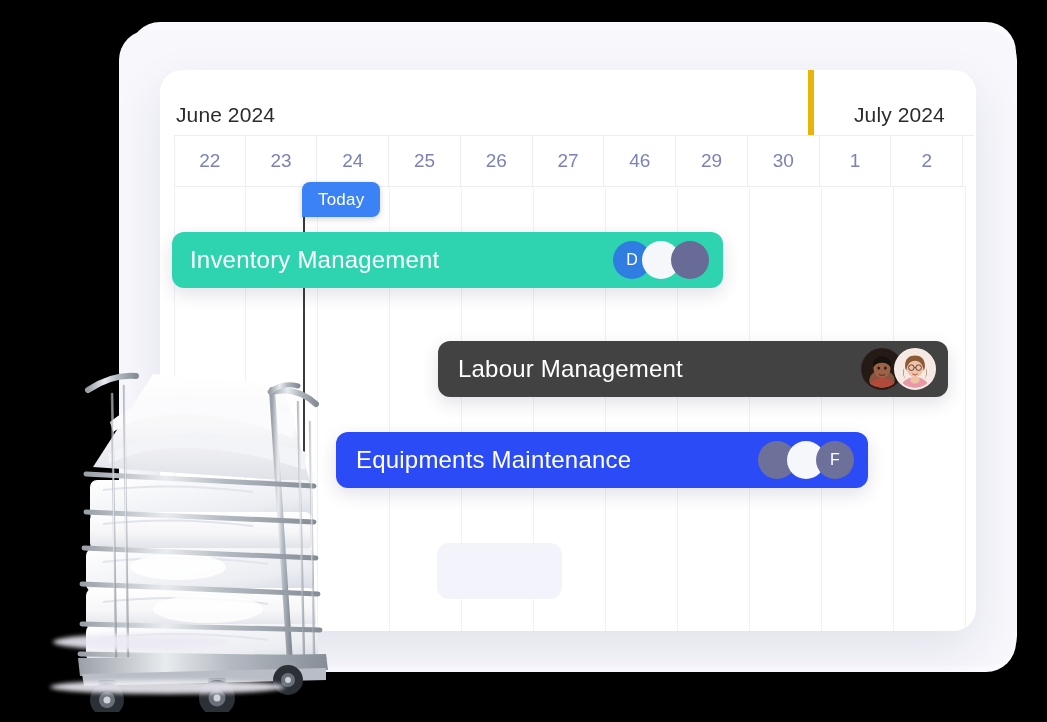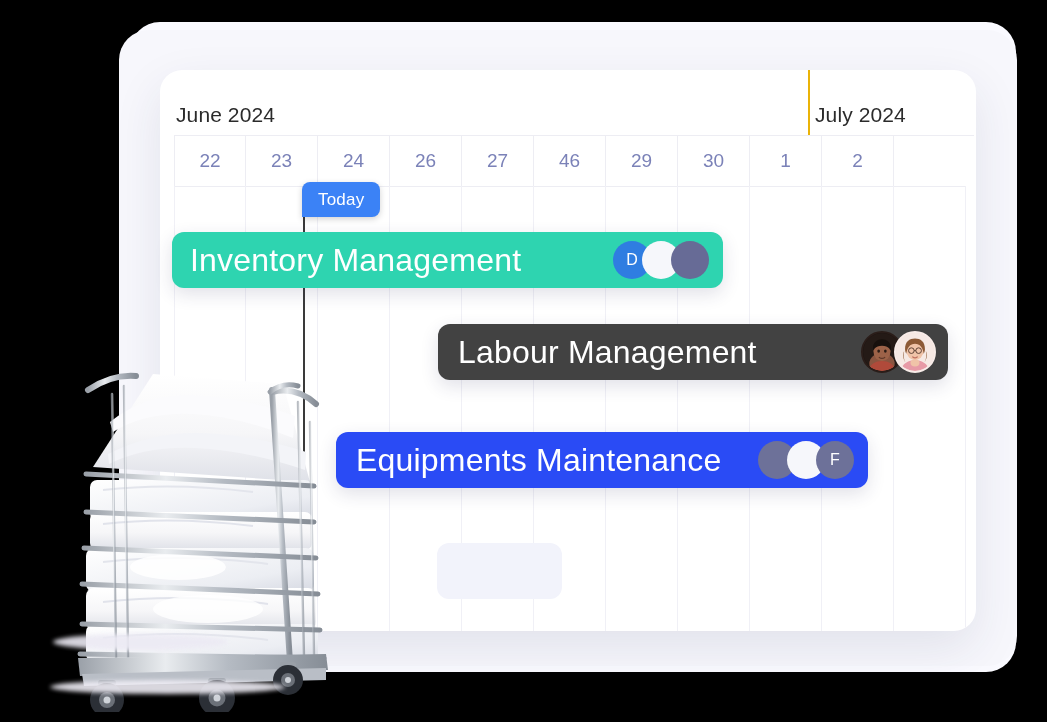--- a/index.html
+++ b/index.html
@@ -39,21 +39,21 @@
   .month-cell{
     display:flex;align-items:center;
     box-sizing:border-box;
   }
   .month-cell .month-label{
     font-size:21px;color:#2b2b2b;font-weight:400;letter-spacing:.1px;
     white-space:nowrap;
     margin-top:24px;
   }
   .month-june{width:648px;padding-left:16px;}
-  .month-july{width:168px;padding-left:5px;border-left:2px solid #eab308;}
+  .month-july{width:168px;padding-left:40px;border-left:6px solid #eab308;}
 
   
   .hdr-divider{
     position:absolute;left:14px;top:65px;width:800px;height:1px;background:#ededf3;
   }
 
   
   .days-row{
     position:absolute;left:14px;top:66px;width:789px;height:50px;display:flex;
   }
@@ -95,21 +95,21 @@
   }
 
   
   .bar{
     position:absolute;height:56px;border-radius:12px;
     display:flex;align-items:center;
     box-sizing:border-box;
     box-shadow:0 6px 18px rgba(40,45,90,.14);
   }
   .bar .bar-label{
-    font-size:32px;color:#ffffff;font-weight:500;letter-spacing:.2px;
+    font-size:24px;color:#ffffff;font-weight:500;letter-spacing:.2px;
     white-space:nowrap;
   }
   .bar.ghost{box-shadow:none;}
 
   .avatars{
     display:flex;align-items:center;
     margin-left:auto;
   }
   .av{
     width:38px;height:38px;border-radius:50%;
@@ -153,20 +153,21 @@
       <div class="month-cell month-july">
         <span class="month-label">July 2024</span>
       </div>
     </div>
     <div class="hdr-divider"></div>
 
     <div class="days-row">
       <div class="day-cell">22</div>
       <div class="day-cell">23</div>
       <div class="day-cell">24</div>
+      <div class="day-cell">25</div>
       <div class="day-cell">26</div>
       <div class="day-cell">27</div>
       <div class="day-cell">46</div>
       <div class="day-cell">29</div>
       <div class="day-cell">30</div>
       <div class="day-cell">1</div>
       <div class="day-cell">2</div>
     </div>
 
     <div class="grid-topline"></div>
@@ -192,21 +193,21 @@
 
   <div class="bar" style="left:172px;top:232px;width:551px;background:#2ed4b0;padding:0 14px 0 18px;">
     <span class="bar-label">Inventory Management</span>
     <span class="avatars">
       <span class="av" style="background:#2f7de1;">D</span>
       <span class="av" style="background:#f6f7fb;"></span>
       <span class="av" style="background:#676b96;"></span>
     </span>
   </div>
 
-  <div class="bar" style="left:438px;top:324px;width:510px;background:#424242;padding:0 12px 0 20px;gap:41px;">
+  <div class="bar" style="left:438px;top:341px;width:510px;background:#424242;padding:0 12px 0 20px;gap:41px;">
     <span class="bar-label">Labour Management</span>
     <span class="avatars">
       <span class="av photo p1">
         <svg class="face" viewBox="0 0 42 42" aria-hidden="true">
           <defs>
               <clipPath id="c1">
                 <circle cx="21" cy="21" r="21"></circle>
               </clipPath>
             </defs>
           <g clip-path="url(#c1)">

